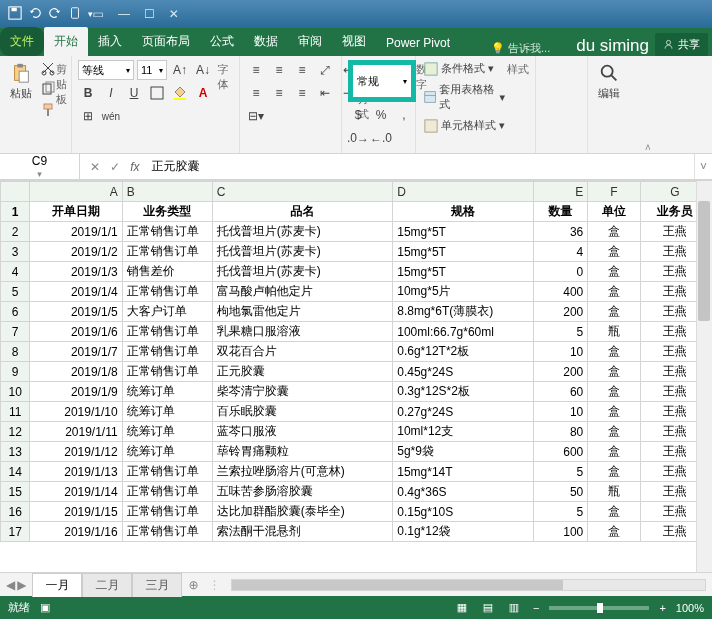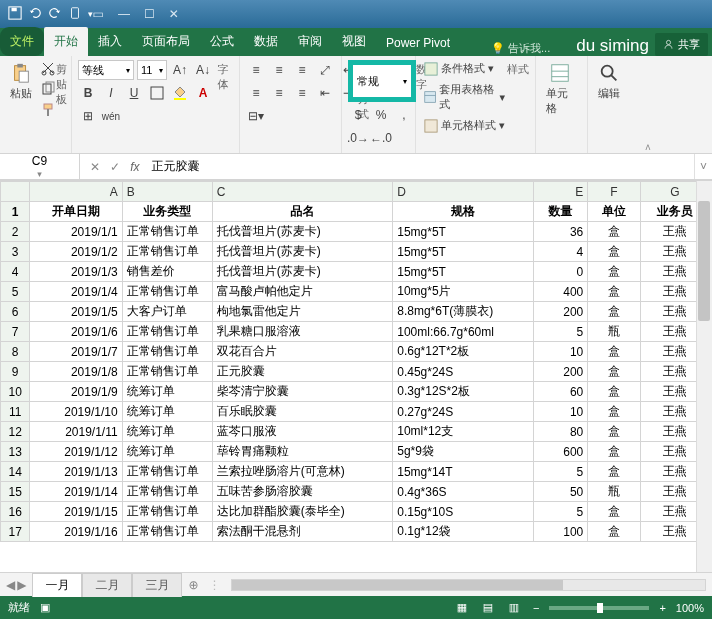--- a/index.html
+++ b/index.html
@@ -265,30 +265,20 @@
             <line x1="1" y1="6" x2="15" y2="6" stroke="#79a"></line>
           </svg><span>套用表格格式</span> ▾</div>
       <div class="stylebtn"><svg viewBox="0 0 16 16">
             <rect x="1" y="1" width="14" height="14" fill="#f0e8d8" stroke="#a97"></rect>
           </svg><span>单元格样式</span> ▾</div>
     </div>
     <div class="grplabel">样式</div>
   </div>
 
   <div class="ribgroup" style="width:52px">
-    <div class="content">
-        <div class="bigbtn">
-          <svg viewBox="0 0 24 24">
-            <rect x="3" y="3" width="18" height="18" fill="#fff" stroke="#7a9"></rect>
-            <line x1="3" y1="10" x2="21" y2="10" stroke="#7a9"></line>
-            <line x1="3" y1="16" x2="21" y2="16" stroke="#7a9"></line>
-          </svg>
-          <span>单元格</span>
-        </div>
-      </div>
     <div class="grplabel">&nbsp;</div>
   </div>
 
   <div class="ribgroup" style="width:52px;border-right:none">
     <div class="content">
         <div class="bigbtn">
           <svg viewBox="0 0 24 24">
             <circle cx="10" cy="10" r="6" fill="none" stroke="#444" stroke-width="2"></circle>
             <line x1="14" y1="14" x2="20" y2="20" stroke="#444" stroke-width="2"></line>
           </svg>

